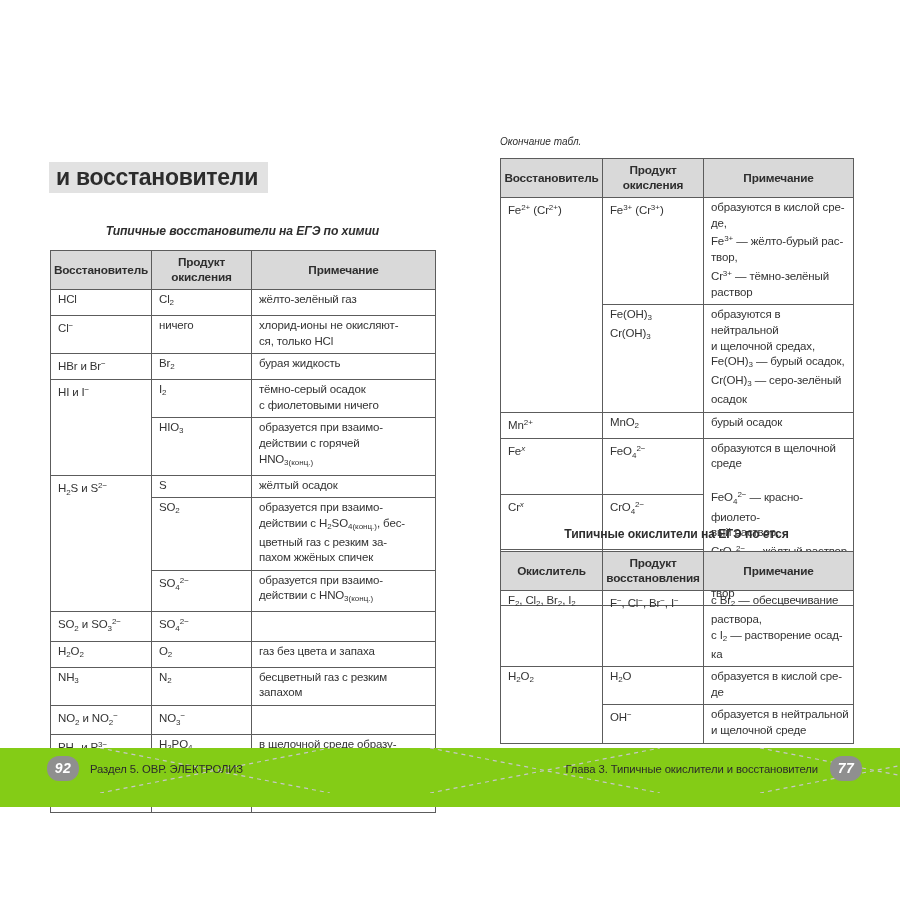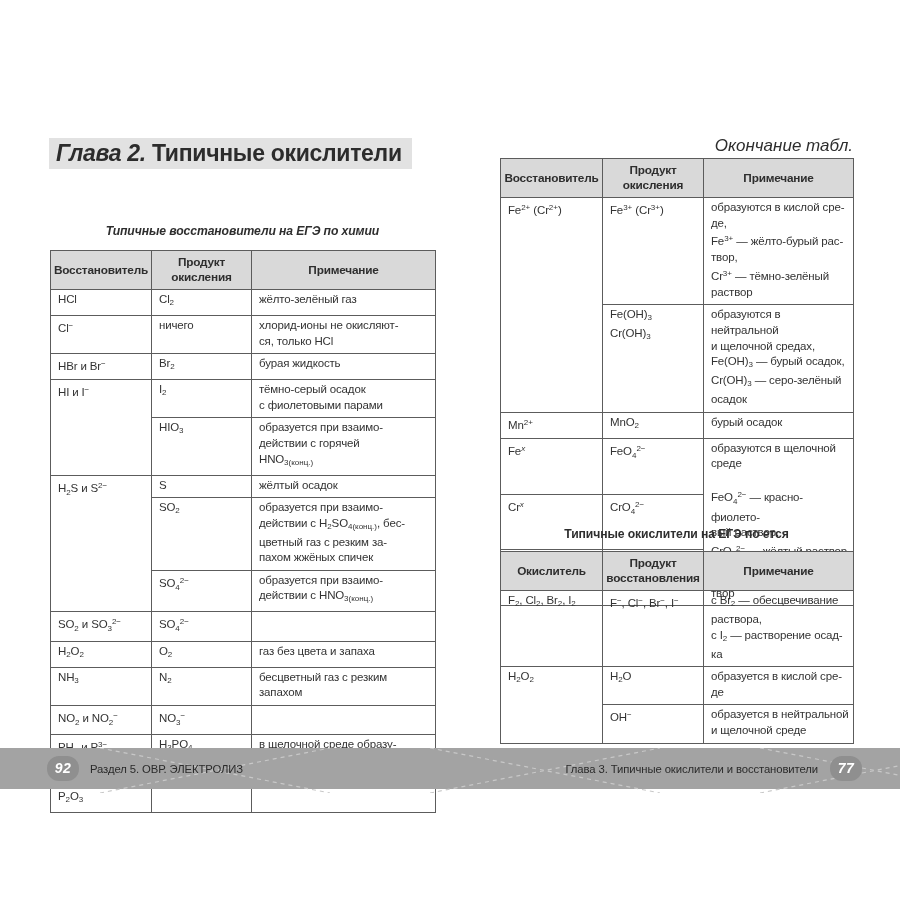--- a/index.html
+++ b/index.html
@@ -13,60 +13,61 @@
     position:absolute;left:49px;top:138px;font-size:23px;font-weight:bold;
     line-height:24px;color:#2c2c2c;letter-spacing:-0.3px;
   }
   .chapter-heading .hl{background:#e2e2e2;display:inline-block;padding:3px 10px 4px 7px;margin-bottom:2px;}
   .chapter-heading i{font-style:italic;}
   
   .caption{position:absolute;font-size:12.2px;font-weight:bold;text-align:center;
     letter-spacing:-0.1px;color:#2e2e2e;}
   #caption-left{left:50px;width:385px;top:224px;font-style:italic;}
   #caption-right{left:500px;width:353px;top:527px;}
-  #continuation{position:absolute;left:500px;width:353px;top:136px;text-align:right;
-    font-style:italic;font-size:17px;color:#2e2e2e;}
+  #continuation{position:absolute;left:500px;width:353px;top:136px;text-align:left;
+    font-style:italic;font-size:10px;color:#2e2e2e;}
   
   table.data{position:absolute;border-collapse:collapse;table-layout:fixed;padding-left:44px;}
   #table-left{left:50px;top:250px;width:385px;}
   #table-right1{left:500px;top:158px;width:353px;}
   #table-right2{left:500px;top:551px;width:353px;}
   .data th,.data td{border:1.4px solid #5c5c5c;}
   .data th{
     background:#d9d9d9;font-size:11.8px;font-weight:bold;line-height:15px;
     padding:4px 2px;text-align:center;vertical-align:middle;white-space:pre-line;
     letter-spacing:-0.2px;color:#2e2e2e;
   }
   .data td{
     font-size:11.5px;line-height:15.6px;padding:2px 4px 4px 7px;vertical-align:top;
     white-space:pre-line;letter-spacing:-0.15px;color:#333;
   }
   .data sub,.data sup{font-size:8px;letter-spacing:0;}
   .data sub{vertical-align:-0.3em;}
   .data sup{vertical-align:0.55em;}
   
-  .footer{position:absolute;left:0;top:748px;width:900px;height:41px;background:#a3a3a3;}
+  .footer{position:absolute;left:0;top:748px;width:900px;height:59px;background:#84cc16;}
   .footer svg{position:absolute;left:0;top:0;}
   .badge{
     position:absolute;top:8px;width:32px;height:25px;background:#8f8f8f;border-radius:12px;
     color:#ffffff;font-weight:bold;font-style:italic;font-size:14px;line-height:25px;
     text-align:center;letter-spacing:0.5px;
   }
   #badge-left{left:47px;}
   #badge-right{right:38px;}
   .footer-label{position:absolute;top:15px;font-size:11.3px;font-weight:normal;
     color:#2b2b2b;letter-spacing:-0.1px;}
   #footer-label-left{left:90px;}
   #footer-label-right{right:82px;}
 </style>
 </head>
 <body>
 
 <div class="chapter-heading">
-  <span class="hl"><i>Глава 2.</i><span> Типичные окислители</span></span><br>
+  <br>
+  <span class="hl">и восстановители</span>
 </div>
 
 <div class="caption" id="caption-left">Типичные восстановители на ЕГЭ по химии</div>
 
 <table class="data" id="table-left">
   <colgroup>
       <col style="width:101px">
       <col style="width:100px">
       <col style="width:184px">
     </colgroup>
@@ -90,21 +91,21 @@
   </tr>
   <tr>
     <td>HBr и Br<sup>−</sup></td>
     <td>Br<sub>2</sub></td>
     <td>бурая жидкость</td>
   </tr>
   <tr>
     <td rowspan="2">HI и I<sup>−</sup></td>
     <td>I<sub>2</sub></td>
     <td>тёмно-серый осадок
-с фиолетовыми парами</td>
+с фиолетовыми ничего</td>
   </tr>
   <tr>
     <td>HIO<sub>3</sub></td>
     <td>образуется при взаимо-
 действии с горячей
 HNO<sub>3(конц.)</sub></td>
   </tr>
   <tr>
     <td rowspan="3">H<sub>2</sub>S и S<sup>2−</sup></td>
     <td>S</td>

